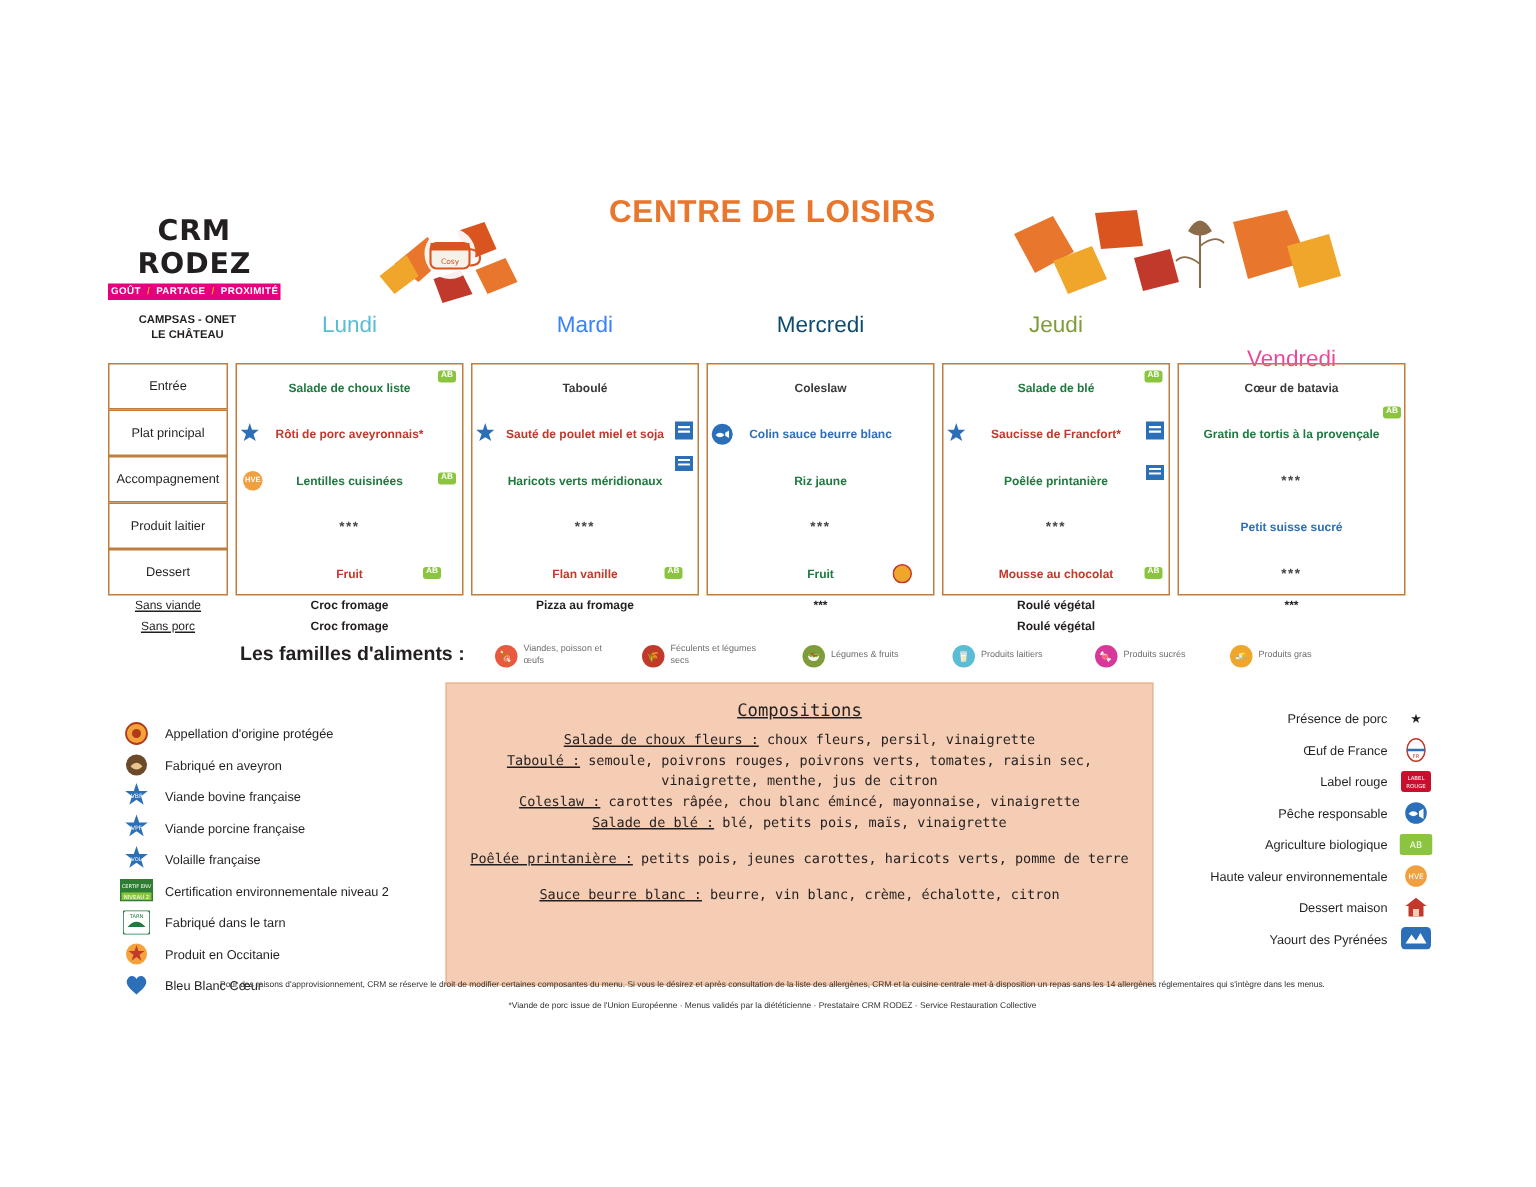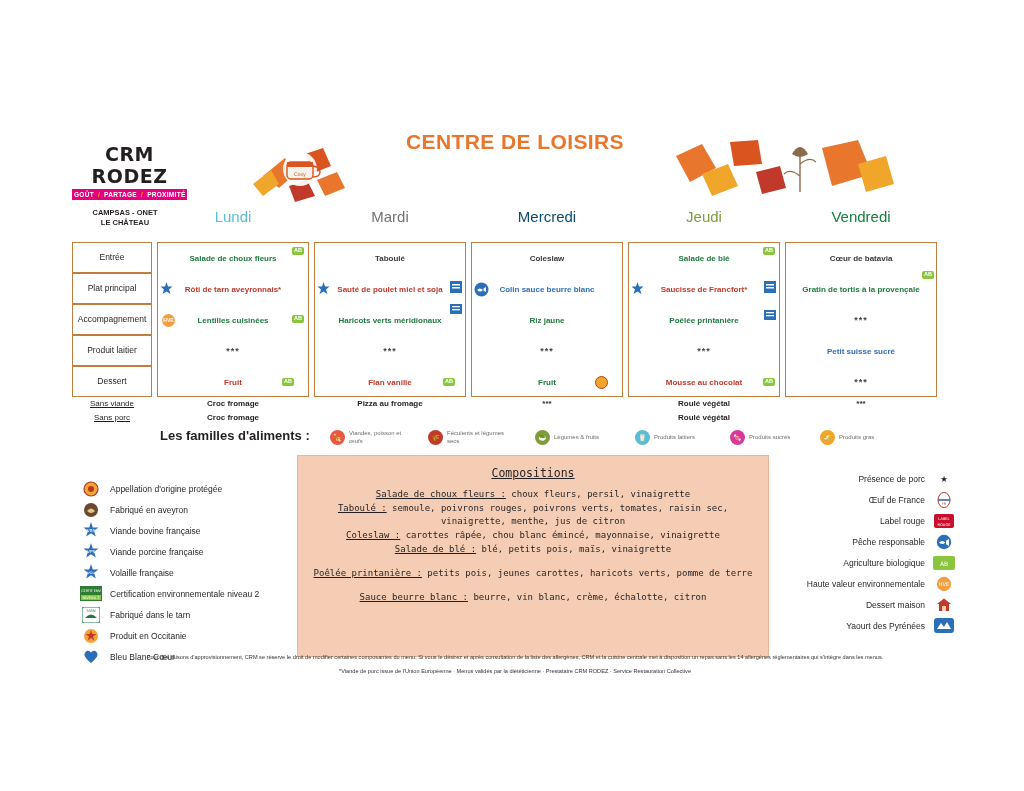--- a/index.html
+++ b/index.html
@@ -380,43 +380,43 @@
       </svg>
     </div>
 
     <div class="title-block">
       <div class="title-main">CENTRE DE LOISIRS</div>
     </div>
   </div>
 
   <div class="days">
     <div class="day" style="left:157px;width:152px;color:#5bbcd6;">Lundi</div>
-    <div class="day" style="left:314px;width:152px;color:#737373;">Mardi</div>
+    <div class="day" style="left:314px;width:152px;color:#3b82f6;">Mardi</div>
     <div class="day" style="left:471px;width:152px;color:#0c4a6e;">Mercredi</div>
     <div class="day" style="left:628px;width:152px;color:#7f9c3a;">Jeudi</div>
-    <div class="day" style="left:785px;width:152px;color:#15803d;">Vendredi</div>
+    <div class="day" style="left:785px;width:152px;color:#ec4899;margin-top:23px;">Vendredi</div>
   </div>
 
   <div class="grid">
 
     <div class="rowlabels">
       <div class="rowlabel" style="height:31px;">Entrée</div>
       <div class="rowlabel" style="height:31px;">Plat principal</div>
       <div class="rowlabel" style="height:31px;">Accompagnement</div>
       <div class="rowlabel" style="height:31px;">Produit laitier</div>
       <div class="rowlabel" style="height:31px;">Dessert</div>
     </div>
 
     <div class="daycol" style="left:85px;">
       <div class="cell c-entree" style="height:31px;">
-        <span>Salade de choux fleurs</span>
+        <span>Salade de choux liste</span>
         <span class="badge bio" style="right:4px;top:4px;">AB</span>
       </div>
       <div class="cell c-plat" style="height:31px;">
-        <span>Rôti de tarn aveyronnais*</span>
+        <span>Rôti de porc aveyronnais*</span>
         <span class="badge" style="left:2px;top:8px;">
           <svg width="13" height="14" viewBox="0 0 13 14">
               <path d="M6.5 0 L8 4.5 L12.5 4.5 L9 7.5 L10.5 12 L6.5 9.5 L2.5 12 L4 7.5 L0.5 4.5 L5 4.5 Z" fill="#2a6fb7"></path>
             </svg>
         </span>
       </div>
       <div class="cell c-accomp" style="height:31px;">
         <span>Lentilles cuisinées</span>
         <span class="badge" style="left:4px;top:9px;">
           <span class="hve">HVE</span>

